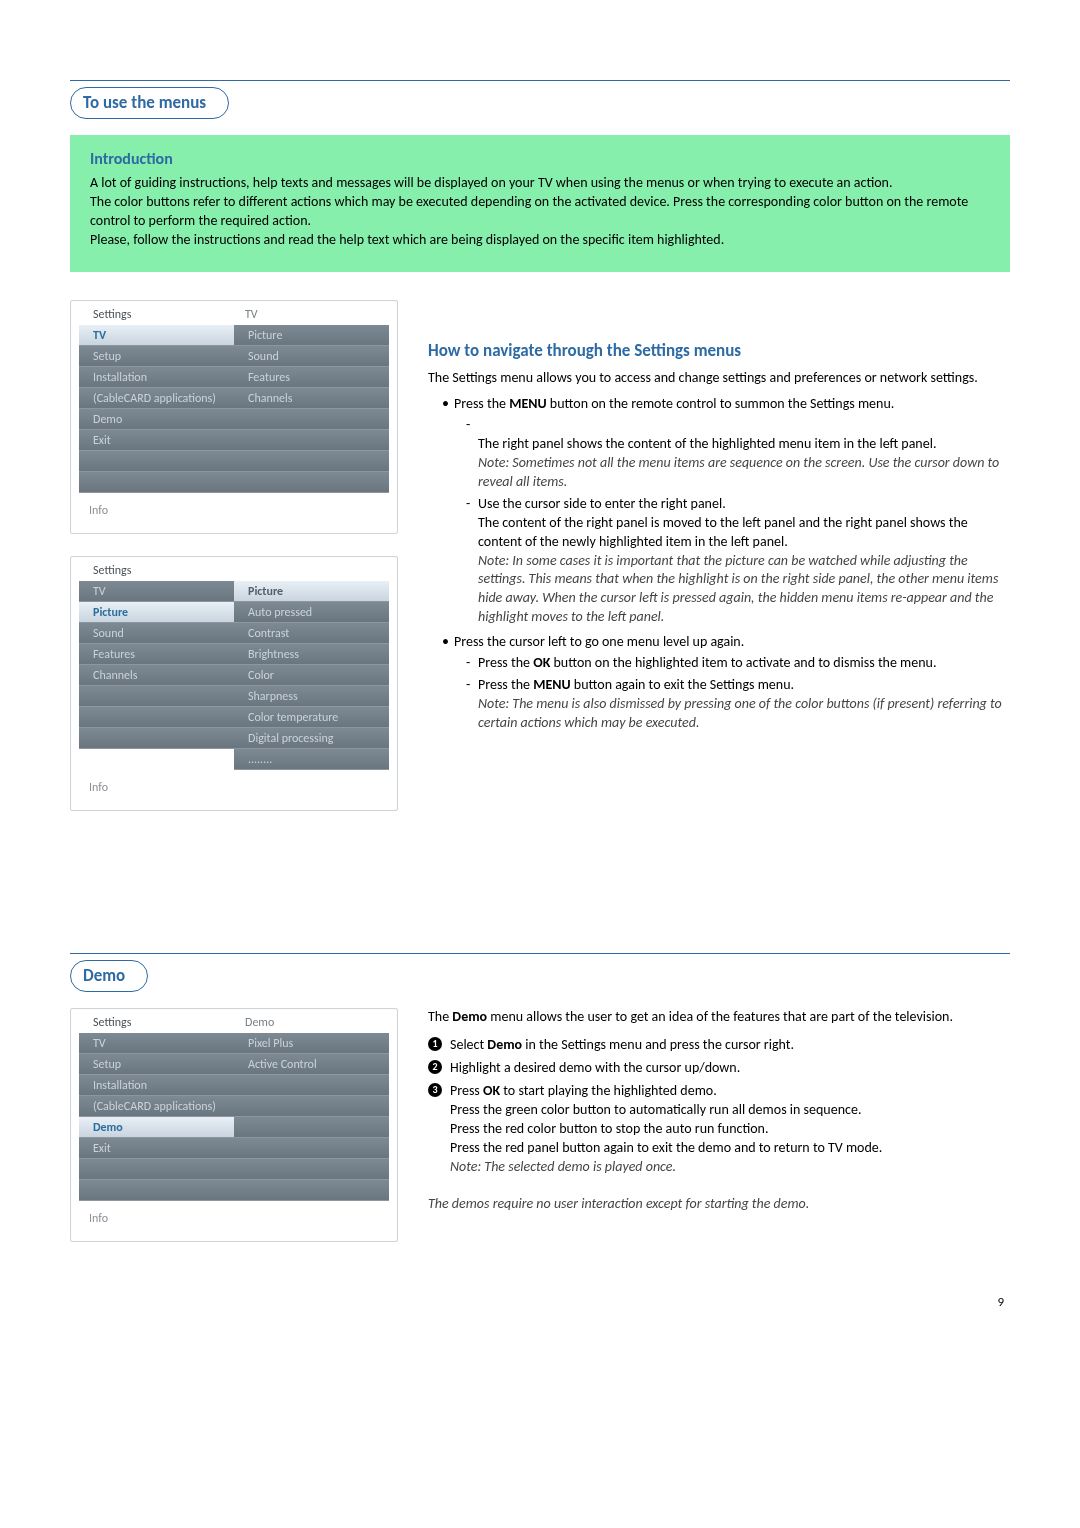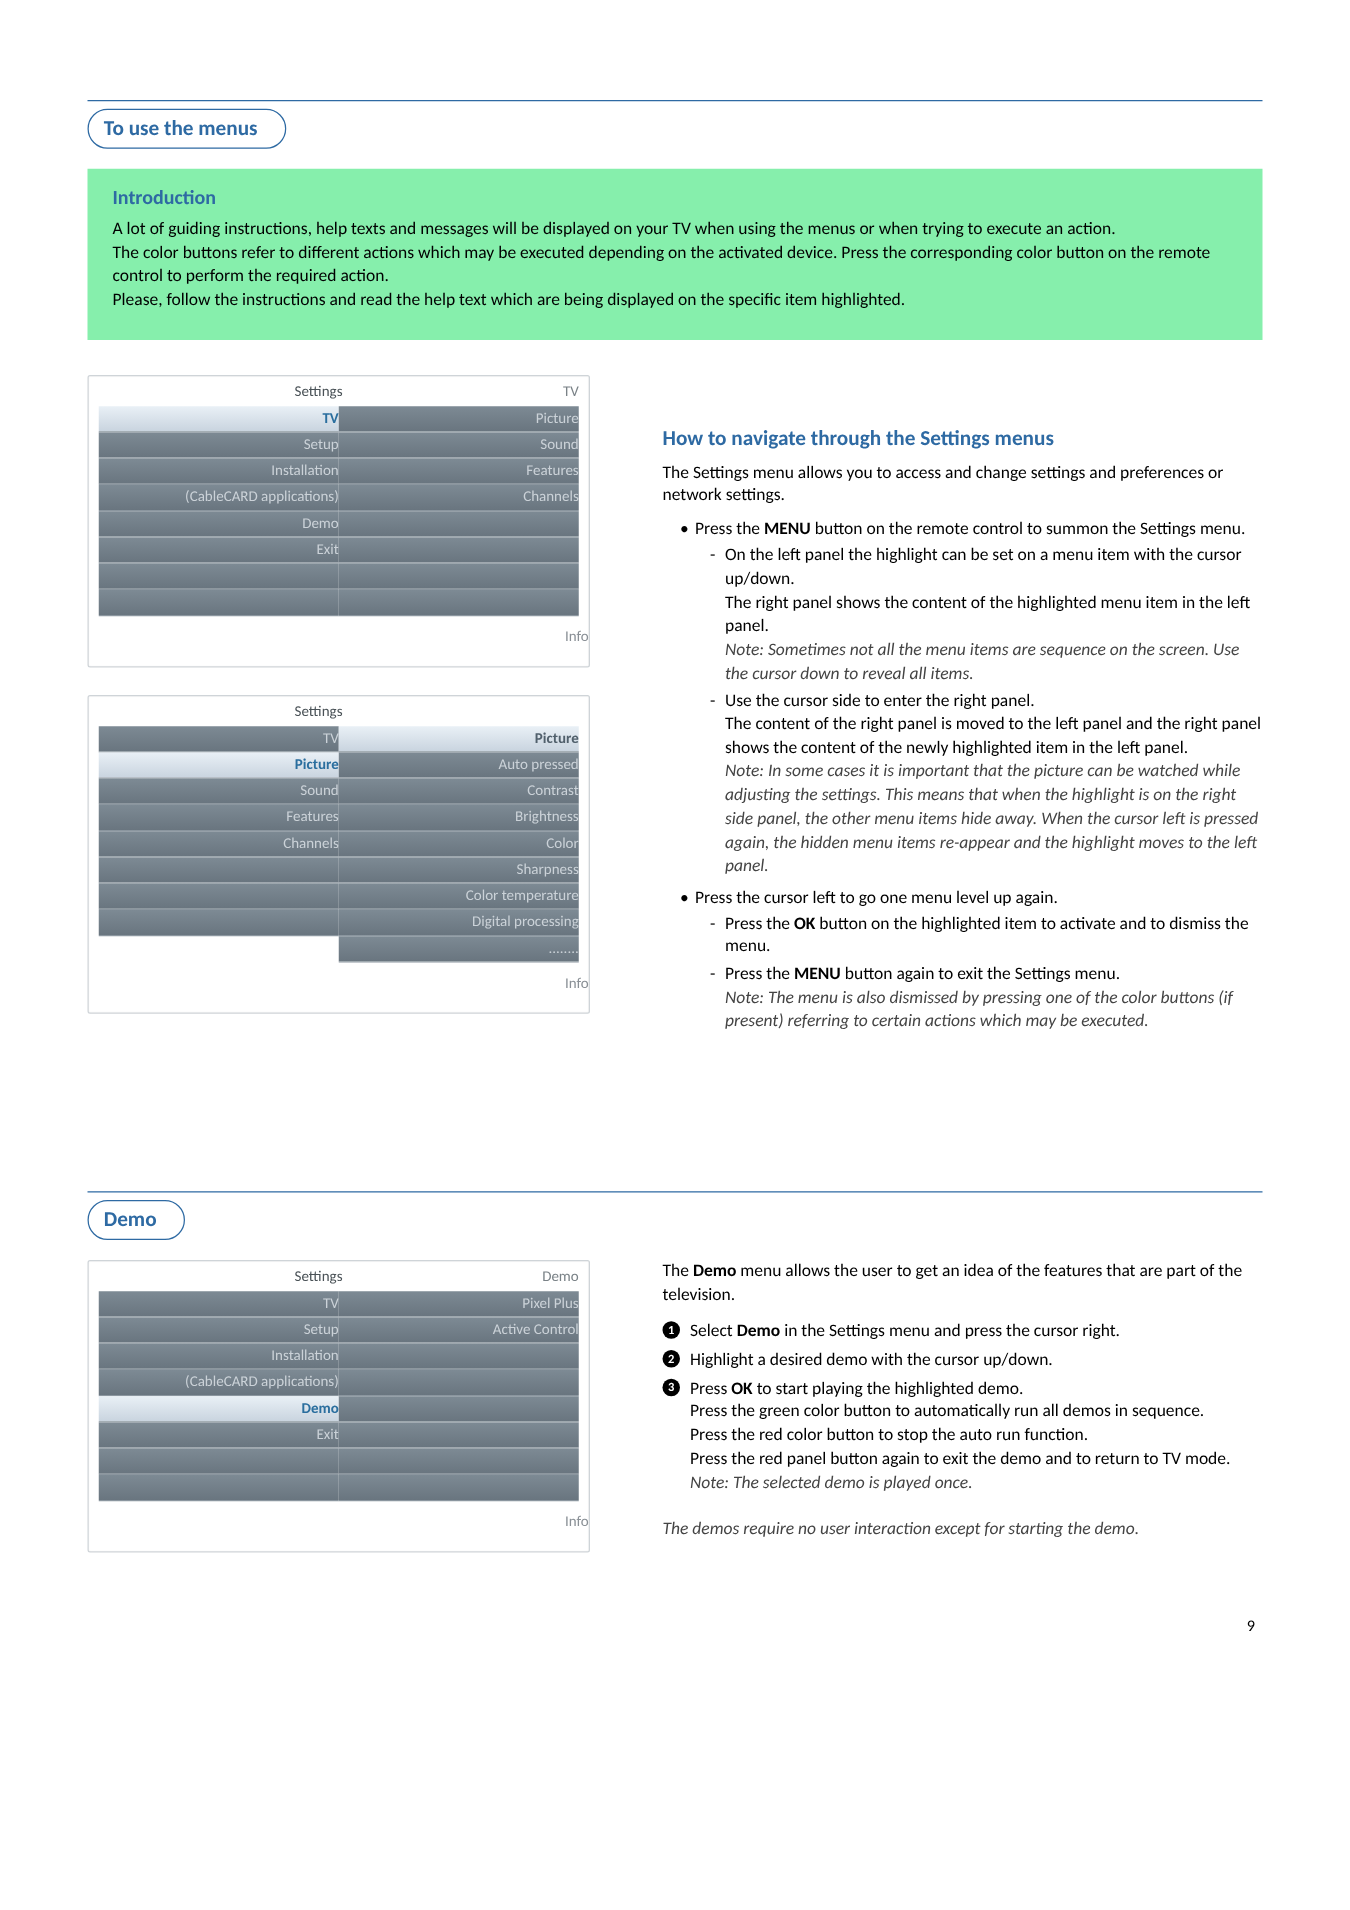--- a/index.html
+++ b/index.html
@@ -41,27 +41,25 @@
   }
   .intro-text {
     font-size: 14px;
     line-height: 1.35;
   }
   .two-col {
     display: flex;
     gap: 30px;
   }
   .left-col {
-    width: 402px;
+    width: 328px;
     flex: 0 0 auto;
-    text-align: right;
   }
   .right-col {
     flex: 1;
-    margin-left: 28px;
   }
   .tv-panel {
     border: 1px solid #cfd4d8;
     border-radius: 2px;
     background: #fff;
     margin-bottom: 22px;
     padding: 0 0 12px 0;
     box-shadow: inset 0 0 1px rgba(0,0,0,0.1);
   }
   .tv-headers {
@@ -277,21 +275,21 @@
 
     <div class="right-col body-text">
       <div style="height:40px"></div>
       <div class="right-heading">How to navigate through the Settings menus</div>
       <div>The Settings menu allows you to access and change settings and preferences or network settings.</div>
       <ul class="dot">
         <li>
           <span>Press the </span><span class="bold">MENU</span><span> button on the remote control to summon the Settings menu.</span>
           <ul class="dash">
             <li>
-              <span>On the left panel the highlight can be set on a menu item with the cursor up/down.</span><br>
+              <br>
               <span>The right panel shows the content of the highlighted menu item in the left panel.</span><br>
               <span class="ital">Note: Sometimes not all the menu items are sequence on the screen. Use the cursor down to reveal all items.</span>
             </li>
             <li>
               <span>Use the cursor side to enter the right panel.</span><br>
               <span>The content of the right panel is moved to the left panel and the right panel shows the content of the newly highlighted item in the left panel.</span><br>
               <span class="ital">Note: In some cases it is important that the picture can be watched while adjusting the settings. This means that when the highlight is on the right side panel, the other menu items hide away.  When the cursor left is pressed again, the hidden menu items re-appear and the highlight moves to the left panel.</span>
             </li>
           </ul>
         </li>

